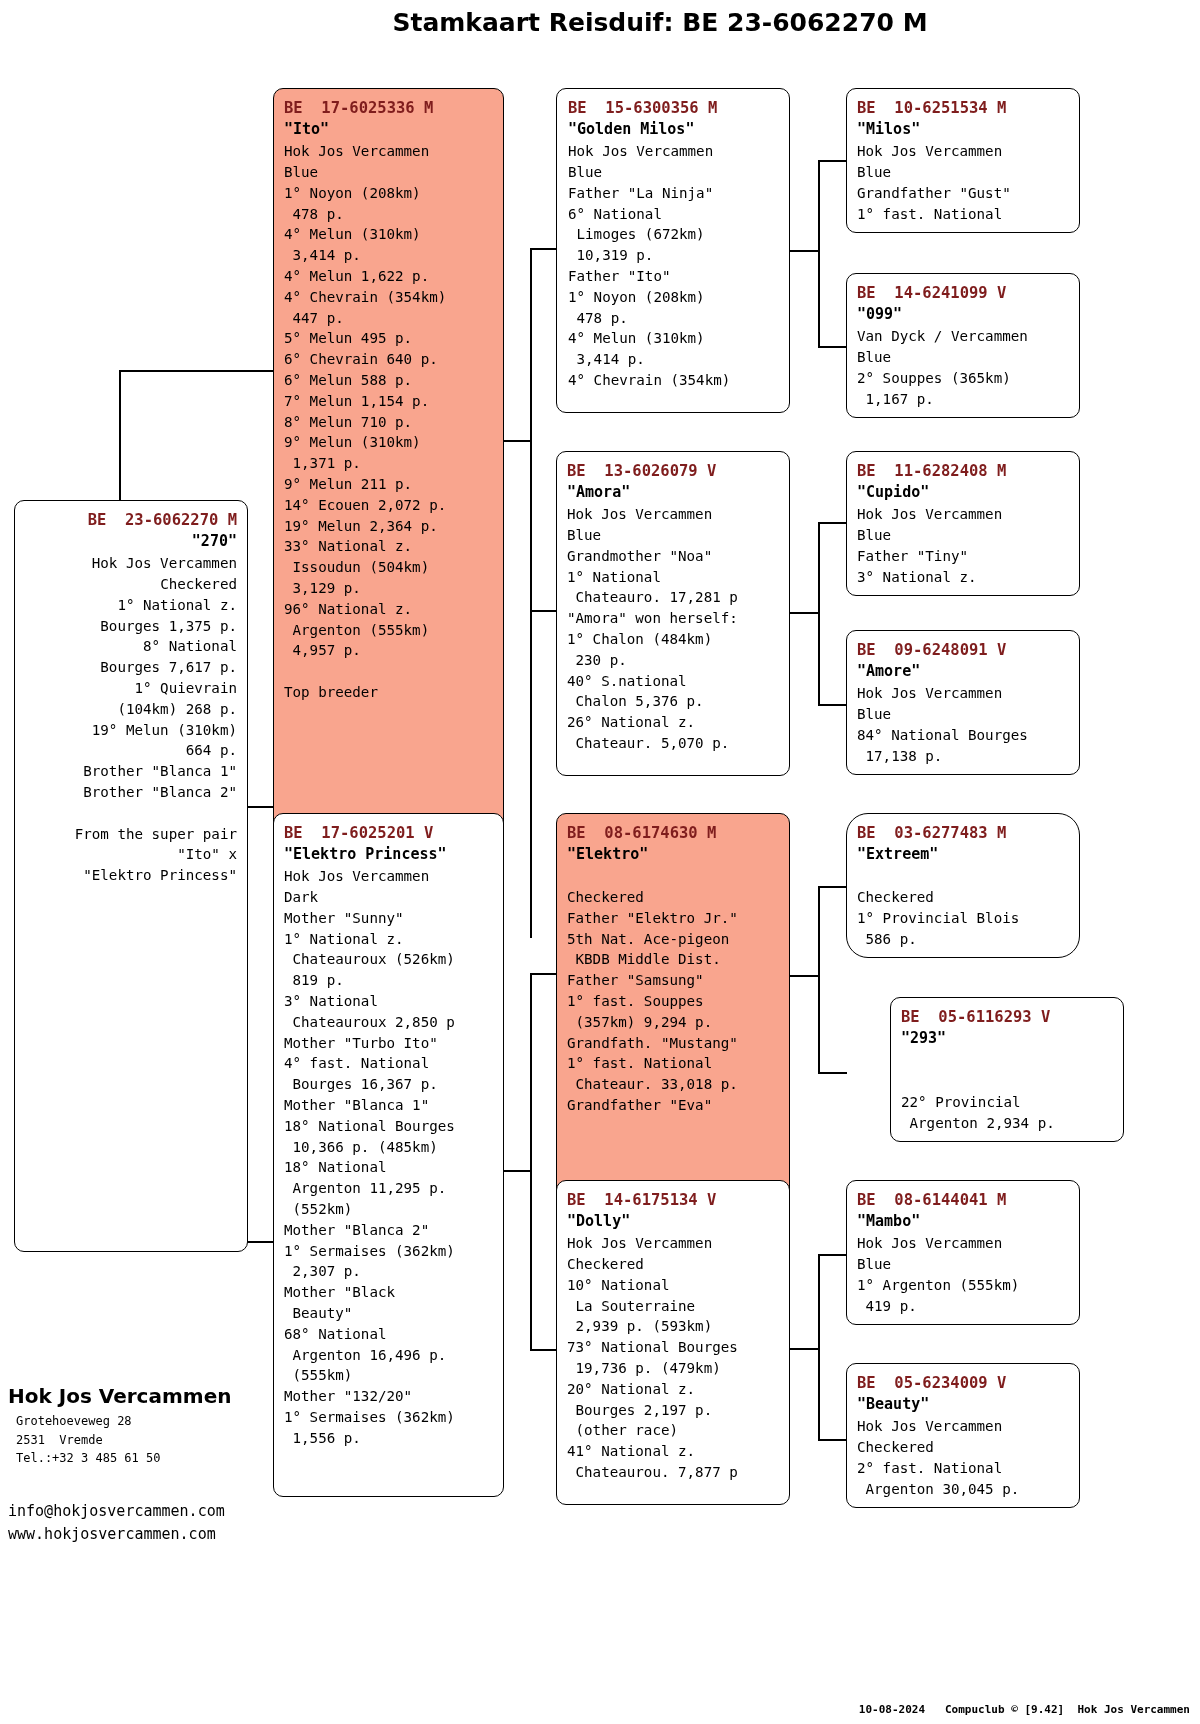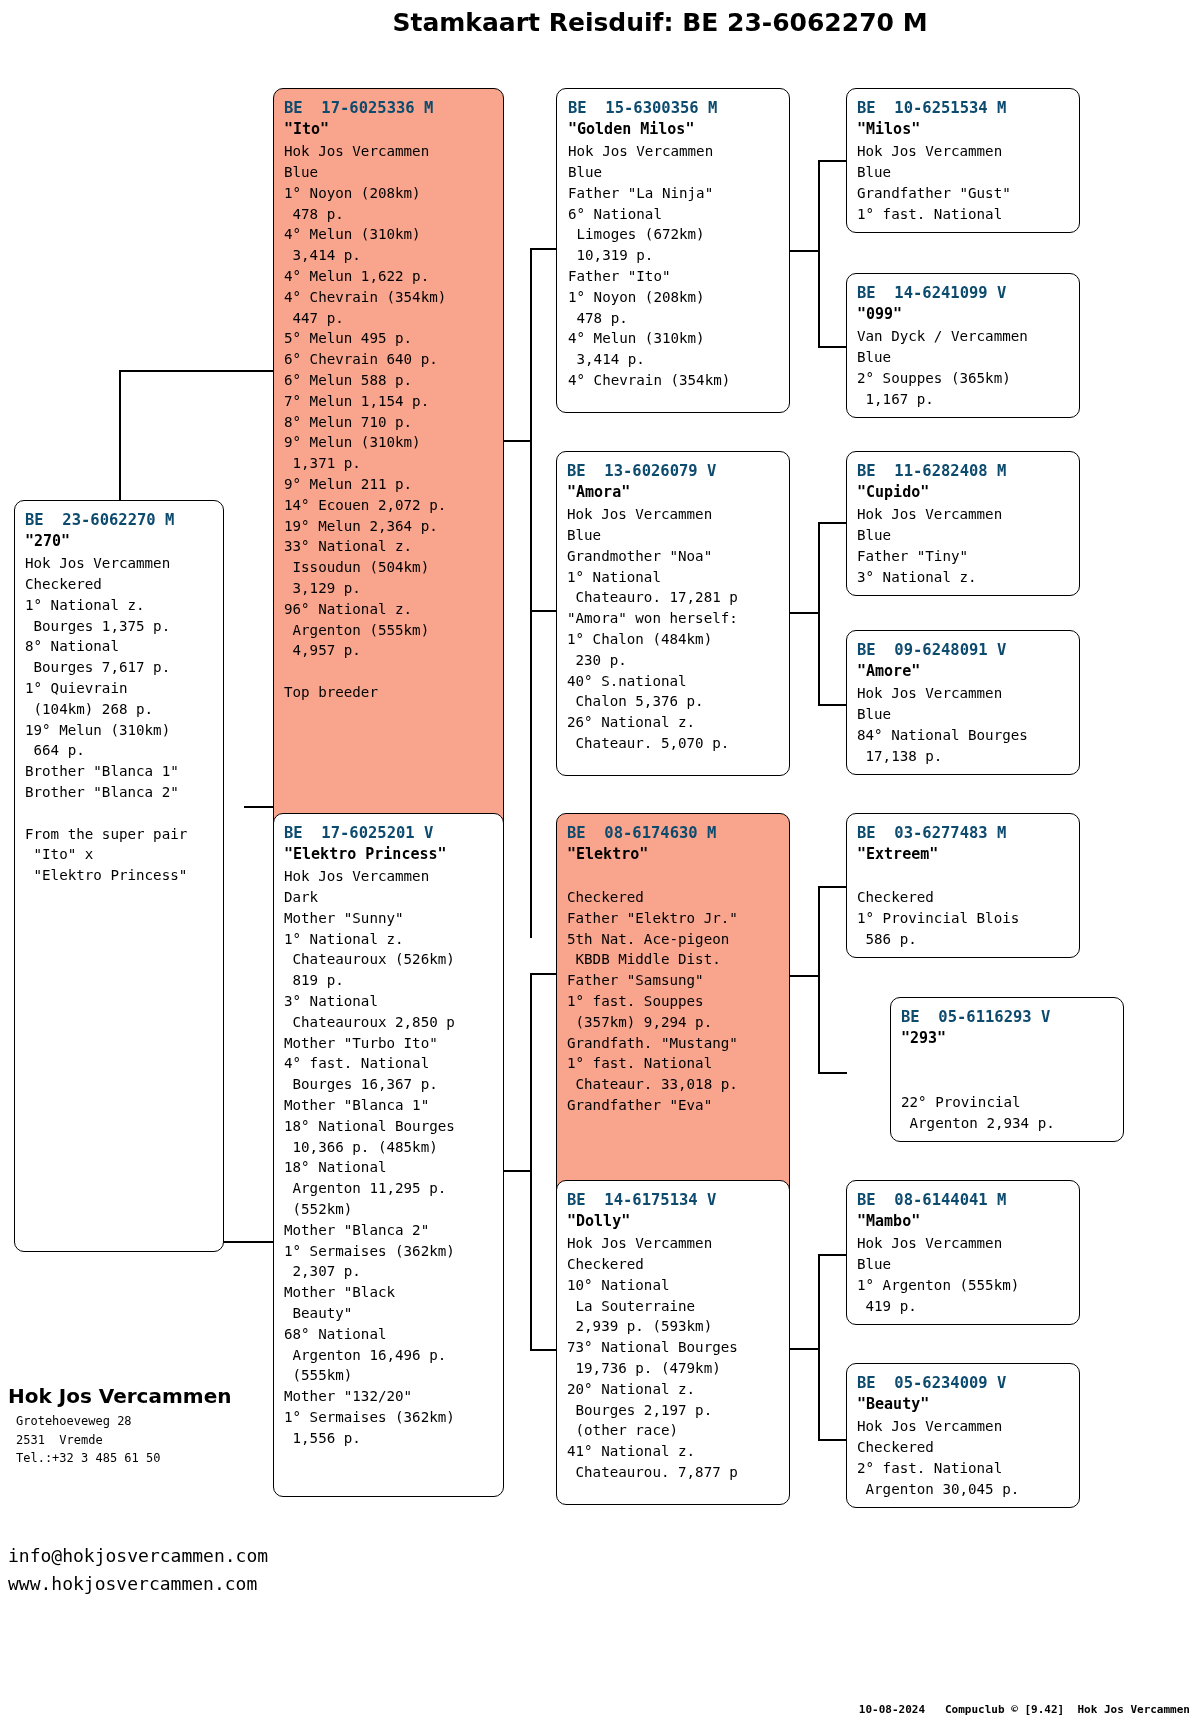--- a/index.html
+++ b/index.html
@@ -35,21 +35,21 @@
     background: #ffffff;
     padding: 8px 10px 8px 10px;
     overflow: hidden;
   }
   .card.filled {
     background: #f9a58e;
   }
   .ring {
     font-size: 15.5px;
     font-weight: bold;
-    color: #0c4a6e;
+    color: #7f1d1d;
     white-space: pre;
     line-height: 1.42;
   }
   .nick {
     font-size: 15px;
     font-weight: bold;
     color: #000;
     white-space: pre;
     line-height: 1.42;
   }
@@ -83,24 +83,23 @@
     left: 16px;
     top: 1412px;
     font-size: 12px;
     line-height: 1.55;
     white-space: pre;
   }
   .footer-web {
     position: absolute;
     left: 8px;
     top: 1500px;
-    font-size: 18px;
+    font-size: 15px;
     line-height: 1.55;
     white-space: pre;
-    margin-top: 42px;
   }
   .footer-right {
     position: absolute;
     right: 10px;
     bottom: 8px;
     font-size: 11px;
     font-weight: bold;
     white-space: pre;
     font-family: "DejaVu Sans Mono", monospace;
   }
@@ -138,21 +137,21 @@
 <div class="ln v" style="left:818px; top:886px; height:186px;"></div>
 <div class="ln h" style="left:790px; top:975px; width:29px;"></div>
 <div class="ln h" style="left:818px; top:886px; width:29px;"></div>
 <div class="ln h" style="left:818px; top:1072px; width:29px;"></div>
 
 <div class="ln v" style="left:818px; top:1254px; height:185px;"></div>
 <div class="ln h" style="left:790px; top:1348px; width:29px;"></div>
 <div class="ln h" style="left:818px; top:1254px; width:29px;"></div>
 <div class="ln h" style="left:818px; top:1439px; width:29px;"></div>
 
-<div class="card" style="left:14px; top:500px; width:210px; height:752px;">
+<div class="card" style="left:14px; top:500px; width:234px; height:752px;text-align:right;">
   <div class="ring">BE  23-6062270 M</div>
   <div class="nick">"270"</div>
   <div class="body-lines">Hok Jos Vercammen
 Checkered
 1° National z.
  Bourges 1,375 p.
 8° National
  Bourges 7,617 p.
 1° Quievrain
  (104km) 268 p.
@@ -328,21 +327,21 @@
 
 <div class="card" style="left:846px; top:630px; width:234px; height:145px;">
   <div class="ring">BE  09-6248091 V</div>
   <div class="nick">"Amore"</div>
   <div class="body-lines">Hok Jos Vercammen
 Blue
 84° National Bourges
  17,138 p.</div>
 </div>
 
-<div class="card" style="left:846px; top:813px; width:234px; height:145px;">
+<div class="card" style="left:846px; top:813px; width:234px; height:145px;border-radius:22px;">
   <div class="ring">BE  03-6277483 M</div>
   <div class="nick">"Extreem"</div>
   <div class="body-lines">
 Checkered
 1° Provincial Blois
  586 p.</div>
 </div>
 
 <div class="card" style="left:846px; top:997px; width:234px; height:145px;margin-left:44px;">
   <div class="ring">BE  05-6116293 V</div>

